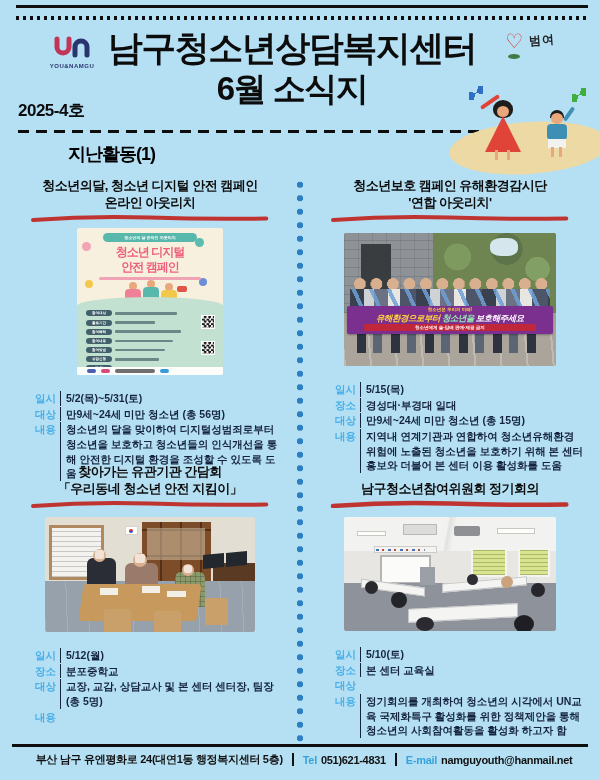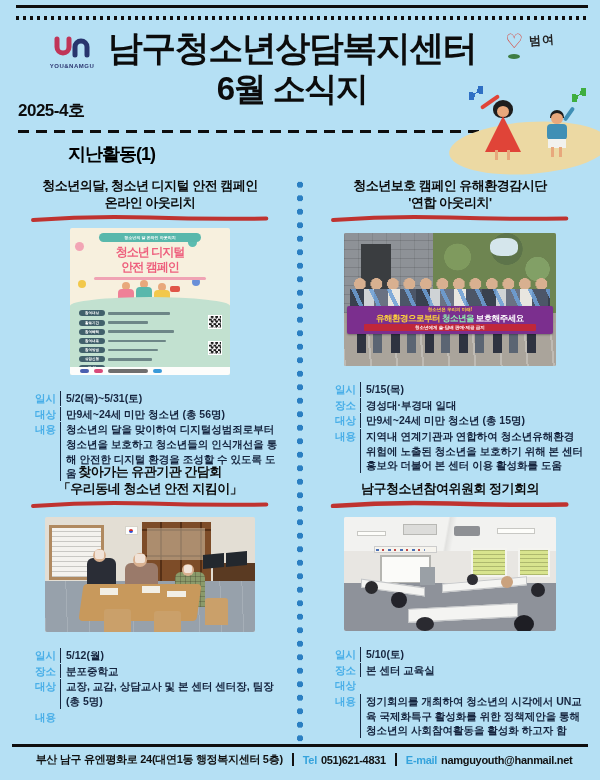--- a/index.html
+++ b/index.html
@@ -66,21 +66,21 @@
 
   .field-list { margin-top:16px; padding-left:14px; padding-right:2px; }
   .frow { display:flex; font-size:10.5px; font-weight:700; line-height:1.4; margin-bottom:1px; }
   .flabel { width:28px; text-align:right; color:#4aafe8; flex:none; }
   .fval { border-left:1.5px solid #16253f; margin-left:4px; padding-left:5px; color:#16253f; }
 
   
   .photo { position:relative; overflow:hidden; border-radius:2px; }
 
   
-  .poster { width:160px; height:147px; margin:6px auto 10px; background:#f7f0de; }
+  .poster { width:146px; height:147px; margin:6px auto 10px; background:#f7f0de; }
   .p-pill-top { position:absolute; left:18%; top:5px; width:64%; height:9px; background:#59b8ac; border-radius:6px;
                 color:#fff; font-size:4px; font-weight:bold; text-align:center; line-height:9px; }
   .p-title { position:absolute; top:17px; left:0; right:0; text-align:center; color:#ee5f7d; font-weight:900;
              font-size:12px; line-height:1.25; letter-spacing:-1px; }
   .p-sub { position:absolute; top:49px; left:15%; width:70%; height:3px; background:#f0a3b4; border-radius:2px; }
   .p-blob { position:absolute; border-radius:50%; }
   .p-fig { position:absolute; border-radius:4px 4px 0 0; }
   .p-head { position:absolute; border-radius:50%; background:#e8a87c; width:8px; height:8px; }
   .p-mint { position:absolute; left:0; right:0; bottom:0; height:53%; background:#c2e1d0; border-radius:100% 100% 0 0/18px 18px 0 0; }
   .p-rows { position:absolute; left:9px; top:56%; width:98px; }
@@ -110,21 +110,21 @@
                background-image: radial-gradient(circle 6px at 8px 7px, #d8b090 96%, transparent); background-size:16.5px 14px; background-repeat:repeat-x; }
   .ph2-bodies { position:absolute; left:3%; top:42%; width:94%; height:20%;
                 background: repeating-linear-gradient(90deg,#39414f 0 14px,#cfd3d6 14px 24px,#6a7283 24px 38px,#e8e6e0 38px 50px,#4c5668 50px 66px); }
   .ph2-sash { position:absolute; left:3%; top:42%; width:94%; height:20%;
               background: repeating-linear-gradient(65deg, transparent 0 12px, rgba(110,160,215,.85) 12px 16px); }
   .ph2-legs { position:absolute; left:6%; top:74%; width:88%; height:16%;
               background: repeating-linear-gradient(90deg,#2e3340 0 9px, transparent 9px 16px, #5b6573 16px 25px, transparent 25px 34px); }
   .banner2 { position:absolute; left:1.5%; top:55%; width:97%; height:21%; background:#7b2f8e; border-radius:2px;
              text-align:center; overflow:hidden; box-shadow:0 1px 2px rgba(0,0,0,.3); }
   .banner2 .b-top { font-size:4.5px; color:#ffd43a; font-weight:bold; line-height:7px; }
-  .banner2 .b-main { font-size:8.5px; font-weight:900; line-height:10px; letter-spacing:-0.5px; }
+  .banner2 .b-main { font-size:8.5px; font-weight:900; line-height:10px; letter-spacing:-0.5px;font-style:italic; }
   .bw1 { color:#ffd43a; } .bw2 { color:#8ef0b0; } .bw3 { color:#ffffff; }
   .banner2 .b-sub { margin:1px auto 0; width:84%; background:#c0273a; color:#fff; font-size:4.5px; font-weight:bold; line-height:7px; border-radius:1px; }
 
   
   .ph3 { width:210px; height:115px; margin:9px auto 7px; background:#e3ded4; }
   .ph3-window { position:absolute; left:2%; top:7%; width:26%; height:48%; background:#f4f2ee; border:3px solid #b0895f;
                 background-image: repeating-linear-gradient(0deg, rgba(120,120,115,.35) 0 1px, transparent 1px 5px); }
   .ph3-flag { position:absolute; left:38%; top:8%; width:13px; height:9px; background:#fdfdfb; border:1px solid #d8d4ca; }
   .ph3-flag i { display:block; width:4px; height:4px; margin:2px auto 0; border-radius:50%;
                 background: linear-gradient(180deg,#cf2e2e 50%,#2e4fcf 50%); }

